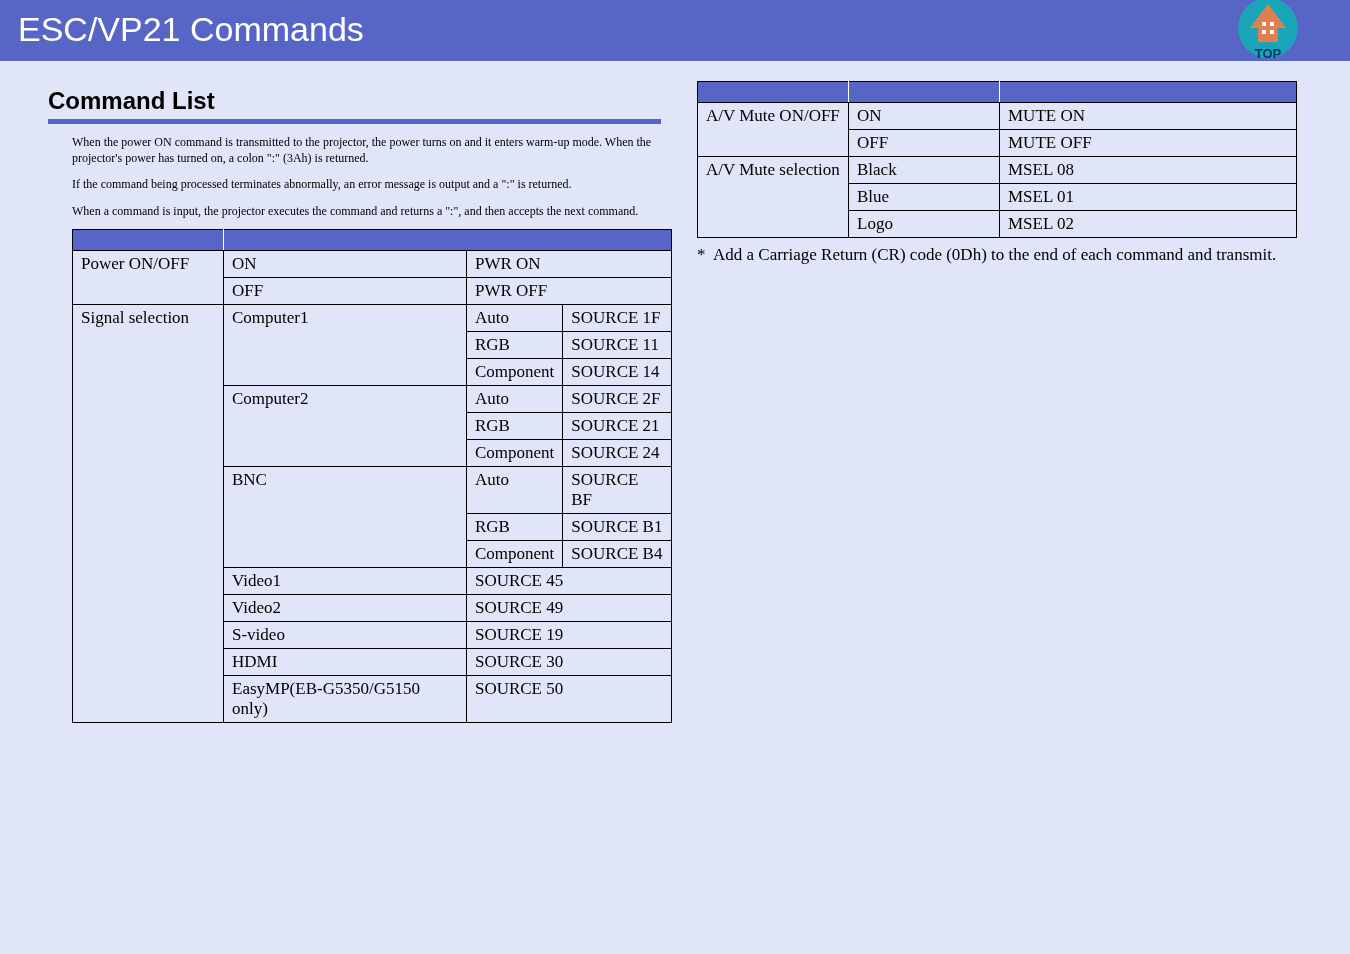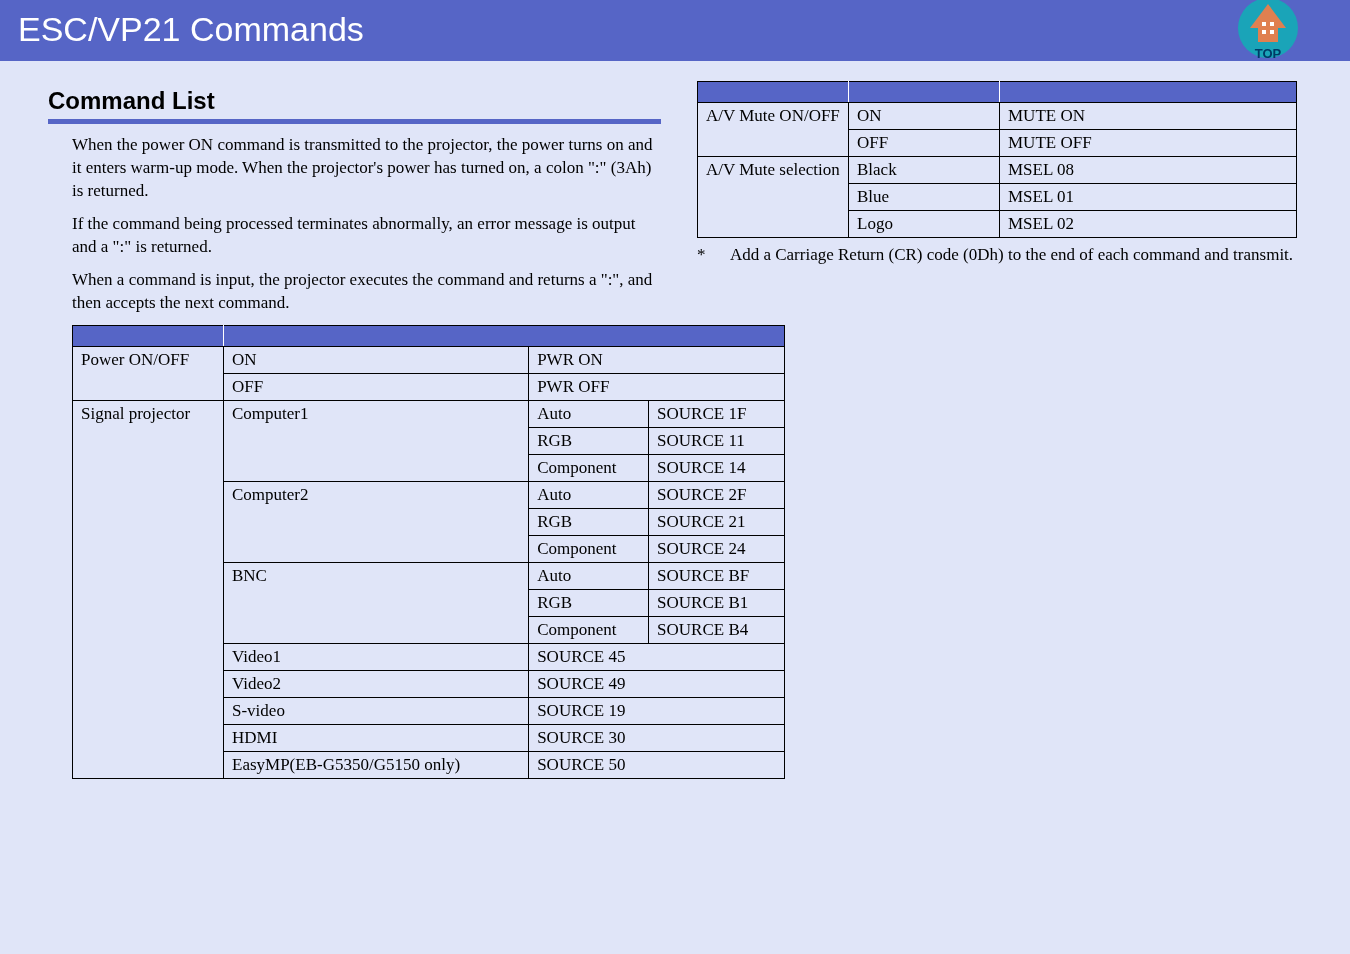--- a/index.html
+++ b/index.html
@@ -51,28 +51,28 @@
     font-weight: bold;
     font-size: 24px;
     margin: 6px 0 4px 0;
   }
   .section-rule {
     height: 5px;
     background: #5665c6;
     margin: 4px 0 10px 0;
   }
   .body-text {
-    font-size: 17px;
+    font-size: 12px;
     line-height: 1.35;
     margin: 0 0 10px 24px;
   }
 
   table.cmd {
     border-collapse: collapse;
-    width: 713px;
+    width: 600px;
     margin-left: 24px;
     font-size: 17px;
     border: 1px solid #000;
   }
   table.cmd td, table.cmd th {
     border: 1px solid #000;
     padding: 3px 8px;
     vertical-align: top;
     text-align: left;
   }
@@ -110,21 +110,21 @@
   table.cmd2 tr.head-row td:first-child { border-left: 1px solid #000; }
   table.cmd2 tr.head-row td:last-child { border-right: 1px solid #000; }
 
   .footnote {
     font-size: 17px;
     line-height: 1.35;
     margin: 6px 0 0 0;
     display: flex;
   }
   .footnote .star { width: 16px; flex: 0 0 auto; }
-  .footnote .ft-text { flex: 1; text-align: center; }
+  .footnote .ft-text { flex: 1; }
 
   .col-right-pad { padding-top: 0; }
 </style>
 </head>
 <body>
 
 <div class="page">
   <div class="top-container">
     <div class="title-bar">ESC/VP21 Commands</div>
     <div class="top-icon">
@@ -161,21 +161,21 @@
           <td rowspan="2">Power ON/OFF</td>
           <td>ON</td>
           <td colspan="2">PWR ON</td>
         </tr>
         <tr>
           <td>OFF</td>
           <td colspan="2">PWR OFF</td>
         </tr>
 
         <tr>
-          <td rowspan="14">Signal projector</td>
+          <td rowspan="14">Signal selection</td>
           <td rowspan="3">Computer1</td>
           <td>Auto</td>
           <td>SOURCE 1F</td>
         </tr>
         <tr>
               <td>RGB</td>
               <td>SOURCE 11</td>
             </tr>
         <tr>
               <td>Component</td>

